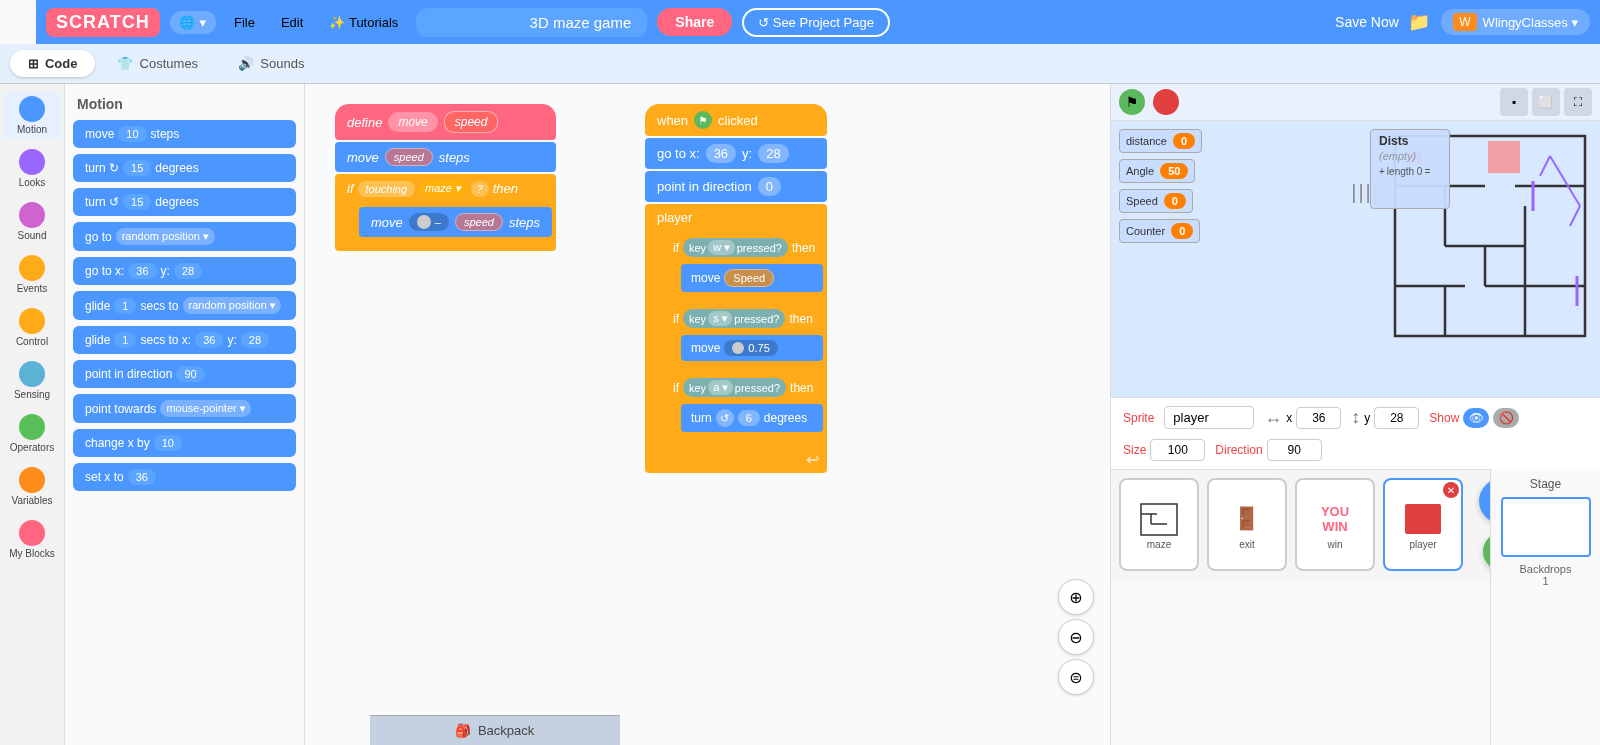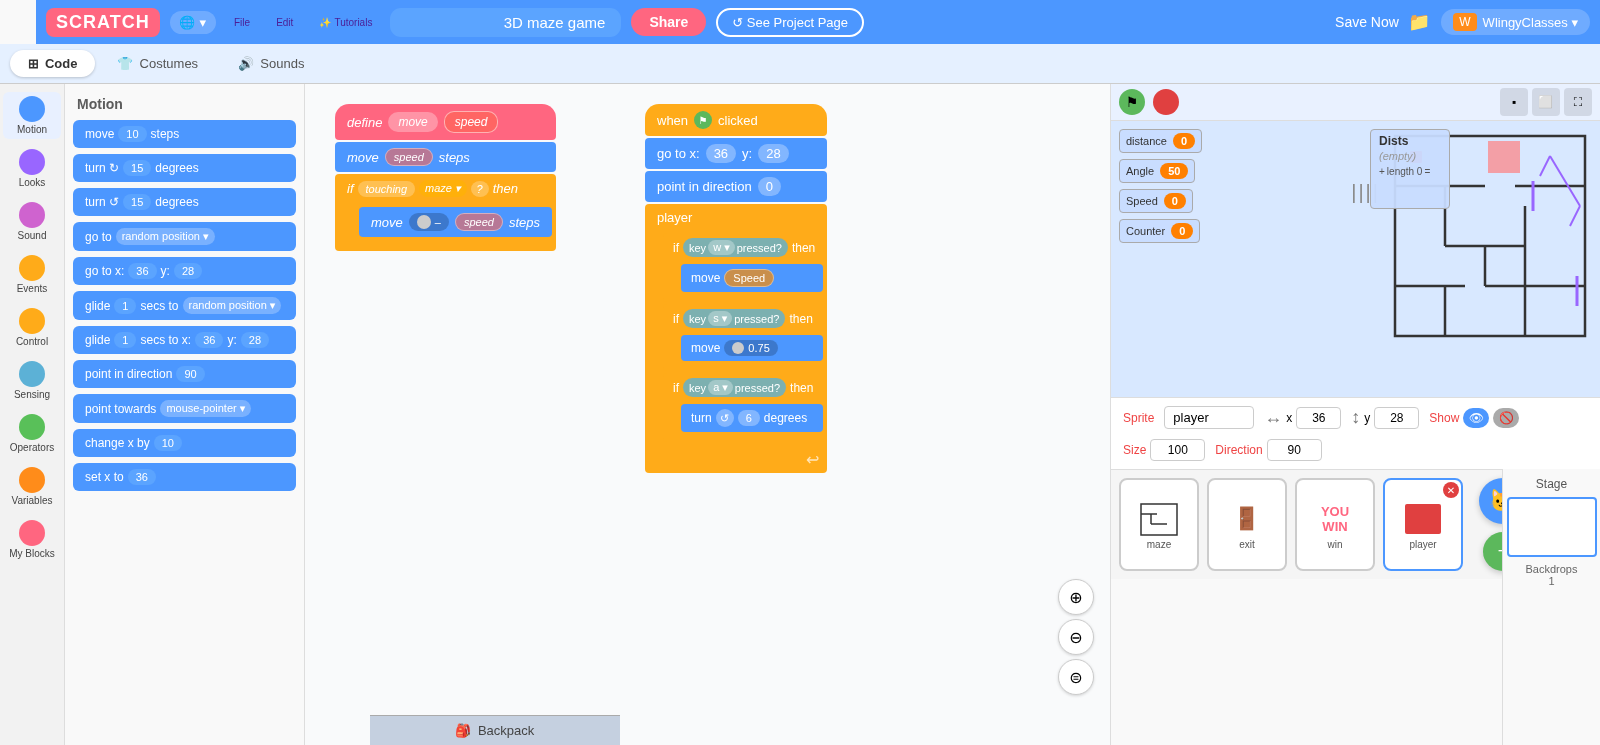--- a/index.html
+++ b/index.html
@@ -18,21 +18,21 @@
     .scratch-logo {
       background: #FF6680;
       border-radius: 8px;
       padding: 4px 10px;
       font-weight: bold;
       font-size: 18px;
       color: white;
       letter-spacing: 1px;
     }
     .nav-globe { background: rgba(255,255,255,0.2); border-radius: 20px; padding: 4px 10px; color: white; font-size: 13px; cursor: pointer; display: flex; align-items: center; gap: 4px; }
-    .nav-link { color: #4c1d95; font-size: 10px; cursor: pointer; padding: 0 8px; }
+    .nav-link { color: #000000; font-size: 13px; cursor: pointer; padding: 0 8px; }
     .nav-project-name { background: #5BA4FF; border: none; color: white; font-size: 15px; padding: 6px 16px; border-radius: 11px; min-width: 200px; text-align: right; }
     .nav-share-btn { background: #FF6680; color: white; border: none; border-radius: 20px; padding: 6px 18px; font-size: 14px; font-weight: bold; cursor: pointer; }
     .nav-see-project { background: transparent; color: white; border: 2px solid white; border-radius: 20px; padding: 5px 14px; font-size: 13px; cursor: pointer; display: flex; align-items: center; gap: 6px; }
     .nav-spacer { flex: 1; }
     .nav-save { color: white; font-size: 14px; cursor: pointer; }
     .nav-folder { color: white; font-size: 18px; cursor: pointer; }
     .nav-user { background: rgba(255,255,255,0.2); border-radius: 20px; padding: 4px 12px; color: white; font-size: 13px; cursor: pointer; display: flex; align-items: center; gap: 6px; }
 
     
     .editor-tabs {
@@ -279,21 +279,21 @@
       cursor: pointer;
     }
     .sprite-thumb-preview {
       width: 50px; height: 40px;
       object-fit: contain;
       display: flex; align-items: center; justify-content: center;
     }
 
     
     .stage-panel {
-      width: 98px;
+      width: 110px;
       border-left: 1px solid #ddd;
       background: #F9F9F9;
       display: flex;
       flex-direction: column;
       align-items: center;
       padding: 8px;
     }
     .stage-panel-title { font-size: 12px; color: #555; margin-bottom: 6px; }
     .stage-mini-thumb {
       width: 90px;

